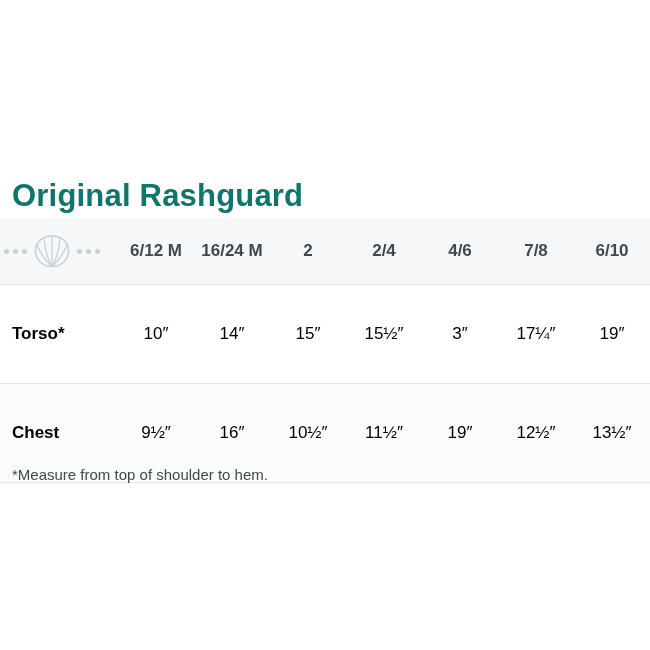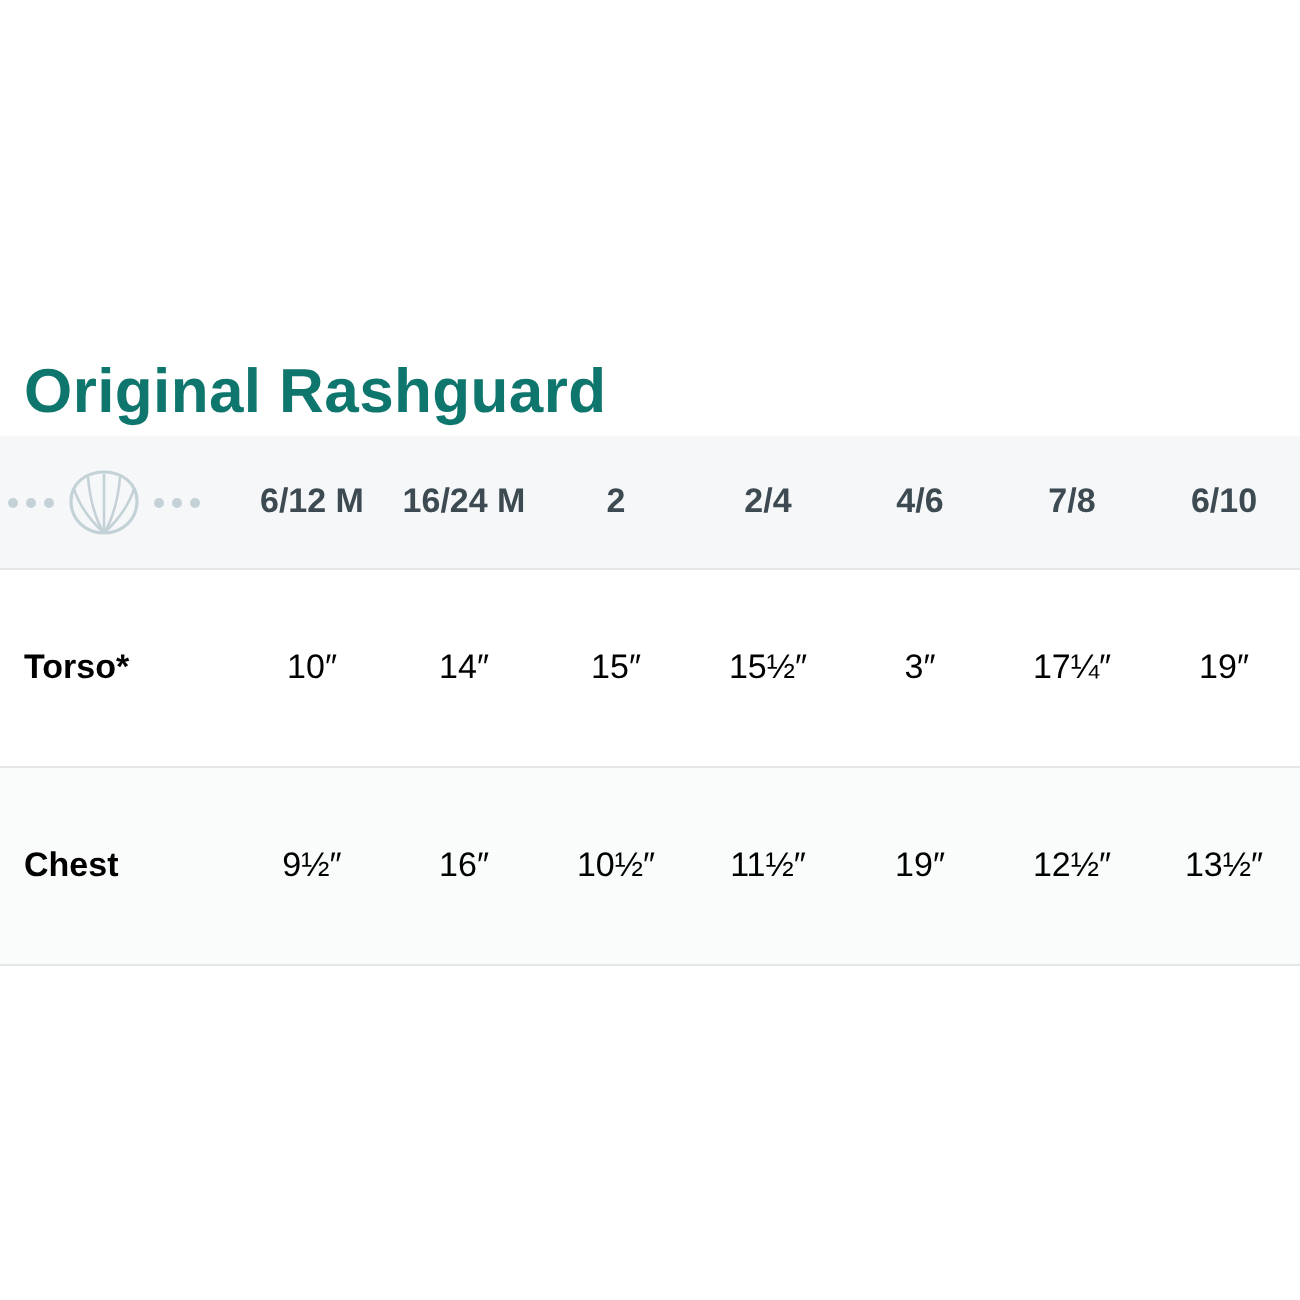--- a/index.html
+++ b/index.html
@@ -170,14 +170,15 @@
           <td>10½″</td>
           <td>11½″</td>
           <td>19″</td>
           <td>12½″</td>
           <td>13½″</td>
         </tr>
       </tbody>
     </table>
   </div>
 
+  <div class="footnote">*Measure from top of shoulder to hem.</div>
 
 </div>
 
 </body></html>

